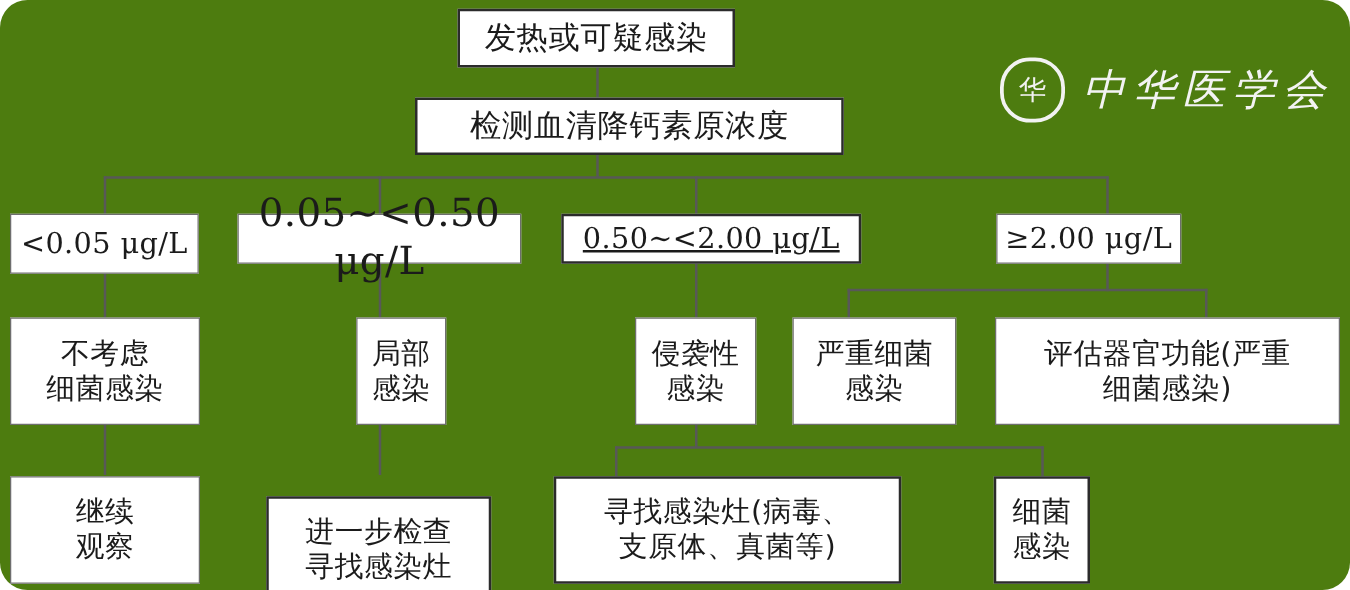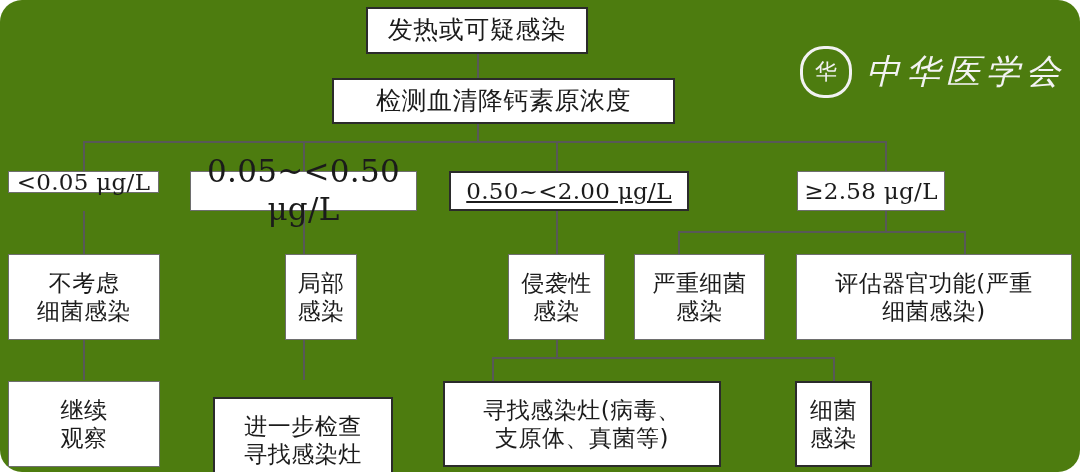--- a/index.html
+++ b/index.html
@@ -122,27 +122,27 @@
 
   <div class="line v" style="left:556px; top:340px; height:18px;"></div>
   <div class="line h" style="left:492px; top:357px; width:343px;"></div>
   <div class="line v" style="left:492px; top:357px; height:24px;"></div>
   <div class="line v" style="left:833px; top:357px; height:24px;"></div>
 
   <div class="node cjk dark" style="left:366px; top:7px; width:222px; height:47px; font-size:25px;">发热或可疑感染</div>
 
   <div class="node cjk dark" style="left:332px; top:78px; width:343px; height:46px; font-size:25px;">检测血清降钙素原浓度</div>
 
-  <div class="node num" style="left:8px; top:171px; width:151px; height:22px; font-size:23px;">&lt;0.05 μg/L</div>
+  <div class="node num" style="left:8px; top:171px; width:151px; height:48px; font-size:23px;">&lt;0.05 μg/L</div>
 
   <div class="node num" style="left:190px; top:171px; width:227px; height:40px; font-size:31px;">0.05~&lt;0.50 μg/L</div>
 
   <div class="node num dark" style="left:449px; top:171px; width:240px; height:40px; font-size:23px;text-decoration:underline;">0.50~&lt;2.00 μg/L</div>
 
-  <div class="node num" style="left:797px; top:171px; width:148px; height:40px; font-size:23px;">≥2.58 μg/L</div>
+  <div class="node num" style="left:797px; top:171px; width:148px; height:40px; font-size:23px;">≥2.00 μg/L</div>
 
   <div class="node cjk" style="left:8px; top:254px; width:152px; height:86px; font-size:23px;">不考虑
 细菌感染</div>
 
   <div class="node cjk" style="left:285px; top:254px; width:72px; height:86px; font-size:23px;">局部
 感染</div>
 
   <div class="node cjk" style="left:508px; top:254px; width:97px; height:86px; font-size:23px;">侵袭性
 感染</div>
 

